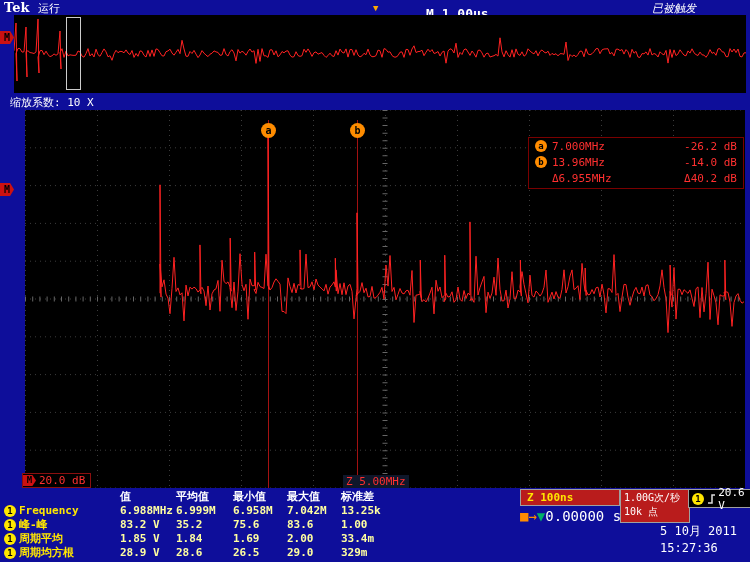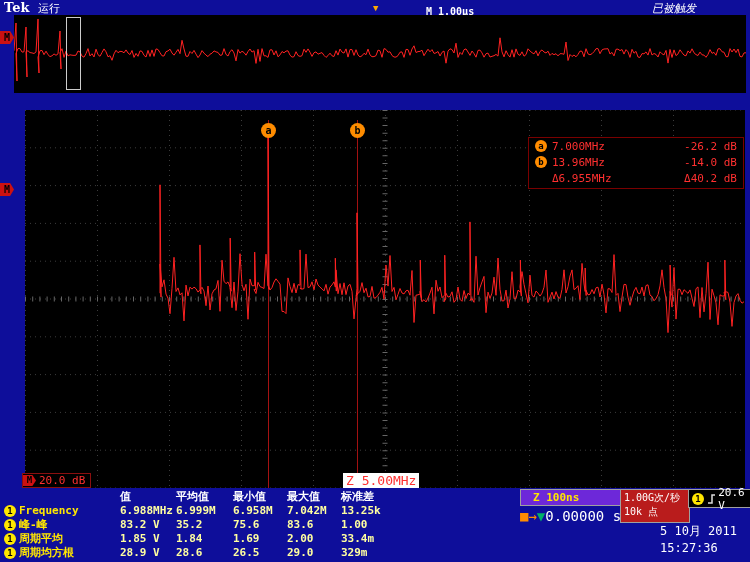--- a/index.html
+++ b/index.html
@@ -3,21 +3,21 @@
 <meta charset="utf-8">
 <style>
   html,body{margin:0;padding:0;background:#222;}
   .scope{position:relative;width:750px;height:562px;background:#0e0e9a;overflow:hidden;
          font-family:"DejaVu Sans Mono","DejaVu Sans",sans-serif;color:#fff;}
 
   
   .topbar{position:absolute;left:0;top:0;width:100%;height:15px;}
   .tek-logo{position:absolute;left:4px;top:0px;font:bold 13px "DejaVu Serif",serif;color:#fff;}
   .run-status{position:absolute;left:38px;top:1px;font-size:11px;}
-  .timebase{position:absolute;left:390px;top:6px;font-size:10px;font-weight:bold;padding-left:36px;}
+  .timebase{position:absolute;left:390px;top:6px;font-size:13px;font-weight:bold;padding-left:36px;}
   .trig-status{position:absolute;right:54px;top:1px;font-size:11px;font-style:italic;}
   .trig-marker{position:absolute;left:373px;top:3px;font-size:9px;color:#ffaa00;}
 
   
   .preview{position:absolute;left:14px;top:15px;width:732px;height:78px;background:#000;}
   .zoom-bracket{position:absolute;left:52px;top:2px;width:13px;height:71px;border:1px solid #ccc;}
 
   .m-tag{position:absolute;width:14px;height:13px;background:#cc1111;color:#000;
          font:bold 10px/13px "DejaVu Sans Mono",monospace;text-align:center;
          clip-path:polygon(0 0,72% 0,100% 50%,72% 100%,0 100%);}
@@ -41,36 +41,36 @@
             font:bold 9px/12px "DejaVu Sans Mono",monospace;text-align:center;}
   .cb-spacer{flex:none;width:12px;height:12px;}
   .cb-freq{white-space:nowrap;}
   .cb-level{margin-left:auto;white-space:nowrap;}
 
   .mscale{position:absolute;left:-3px;bottom:0;height:13px;display:flex;align-items:center;gap:3px;
           background:#000;border:1px solid #8a0f0f;padding:0 5px 0 0;font-size:11px;color:#ff3030;z-index:5;}
   .mscale .m-badge{width:13px;height:11px;background:#cc1111;color:#000;text-align:center;
           font:bold 9px/11px "DejaVu Sans Mono",monospace;
           clip-path:polygon(0 0,72% 0,100% 50%,72% 100%,0 100%);}
-  .centerfreq{position:absolute;left:318px;bottom:0;background:#ffffff;padding:0 3px;
-              font-size:13px;color:#ff3030;z-index:5;}
+  .centerfreq{position:absolute;left:318px;bottom:0;background:#0f172a;padding:0 3px;
+              font-size:11px;color:#ff3030;z-index:5;}
 
   
   .meas{position:absolute;left:4px;top:490px;display:grid;
         grid-template-columns:116px 56px 57px 54px 54px 59px;grid-auto-rows:14px;
         font-size:11px;font-weight:bold;line-height:14px;}
   .mh{color:#fff;font-weight:bold;}
   .mn{color:#ffe600;display:flex;align-items:center;gap:3px;white-space:nowrap;}
   .mv{color:#ffffa0;white-space:nowrap;}
   .ch-badge{flex:none;display:inline-block;width:12px;height:12px;border-radius:50%;
             background:#ffe600;color:#000;font:bold 9px/12px "DejaVu Sans Mono",monospace;text-align:center;}
 
-  .zbox{position:absolute;left:520px;top:489px;width:92px;height:15px;background:#6d28d9;
+  .zbox{position:absolute;left:520px;top:489px;width:92px;height:15px;background:#b91c1c;
         border:1px solid #a0a0a0;color:#ffe600;font:bold 11px/15px "DejaVu Sans Mono",monospace;
-        padding-left:12px;}
+        padding-left:6px;}
   .trigpos{position:absolute;left:520px;top:508px;font-size:14px;white-space:nowrap;}
   .tp-arrow{color:#ff8c00;}
   .tp-tri{color:#00b06a;}
   .tp-val{color:#fff;}
   .ratebox{position:absolute;left:620px;top:489px;width:62px;height:30px;background:#b91c1c;
            border:1px solid #a0a0a0;color:#fff;font-size:10px;line-height:14px;padding:1px 3px;}
   .trigbox{position:absolute;left:688px;top:489px;width:56px;height:17px;background:#000;
            border:1px solid #a0a0a0;display:flex;align-items:center;gap:3px;padding:0 3px;
            font-size:11px;color:#fff;}
   .datetime{position:absolute;left:660px;top:523px;font-size:12px;line-height:17px;color:#fff;}
@@ -89,20 +89,23 @@
   </div>
 
   <div class="preview">
     <svg id="psvg" width="732" height="78">
         <polyline points="0,35.8 2,8 3,66 2,38.4 4,33.5 6,33.6 8,37.1 10,36.8 12,12 13,62 12,36.5 14,35.8 16,37.6 18,37.9 20,38.5 22,36.9 24,4 25,58 24,42.2 26,35.8 28,35.4 30,39.7 32,36.2 34,39.7 36,41.6 38,40.8 40,38.9 42,40.3 44,38.8 46,16 47,54 46,37.6 48,33.7 50,42.4 52,36.2 54,40.9 56,39.8 58,40.2 60,40.4 62,40.2 64,36.0 66,36.9 68,41.1 70,42.2 72,38.5 74,33.6 76,41.0 78,38.7 80,42.0 82,34.2 84,39.7 86,41.3 88,37.5 90,33.9 92,36.8 94,41.8 96,40.7 98,45.3 100,38.9 102,35.3 104,37.7 106,36.4 108,36.5 110,37.8 112,34.9 114,38.0 116,39.6 118,35.5 120,42.4 122,38.4 124,41.3 126,35.9 128,36.4 130,40.3 132,42.0 134,35.4 136,41.5 138,34.9 140,41.4 142,33.9 144,34.5 146,37.7 148,40.8 150,41.0 152,36.7 154,35.9 156,34.2 158,38.0 160,40.2 162,37.3 164,34.4 166,38.7 168,25.3 170,34.0 172,41.2 174,41.3 176,36.5 178,38.5 180,35.4 182,39.1 184,42.6 186,40.0 188,35.6 190,38.1 192,40.1 194,41.6 196,39.2 198,38.2 200,35.9 202,36.9 204,37.4 206,40.3 208,40.0 210,33.6 212,39.4 214,41.0 216,36.6 218,34.7 220,38.0 222,45.9 224,34.5 226,38.1 228,36.3 230,37.5 232,40.2 234,36.5 236,34.0 238,37.1 240,35.7 242,48.4 244,34.3 246,46.4 248,33.6 250,40.8 252,40.8 254,42.4 256,34.9 258,34.8 260,40.0 262,35.8 264,41.8 266,39.9 268,36.5 270,37.8 272,36.1 274,35.8 276,40.2 278,42.1 280,41.7 282,36.7 284,40.5 286,41.4 288,40.7 290,34.2 292,37.3 294,33.9 296,37.2 298,41.4 300,37.7 302,36.9 304,39.2 306,38.3 308,37.6 310,40.4 312,42.4 314,40.6 316,38.2 318,40.8 320,41.5 322,35.7 324,40.1 326,34.0 328,37.1 330,38.1 332,33.9 334,42.1 336,34.5 338,34.6 340,40.4 342,34.7 344,40.0 346,41.9 348,40.8 350,38.3 352,39.7 354,34.1 356,39.9 358,41.7 360,41.6 362,40.6 364,35.1 366,35.8 368,42.3 370,33.6 372,34.4 374,37.2 376,36.8 378,40.5 380,42.0 382,42.1 384,40.6 386,37.2 388,36.9 390,42.4 392,34.4 394,34.6 396,40.3 398,34.0 400,30.8 402,37.5 404,36.6 406,36.4 408,35.2 410,40.7 412,37.2 414,34.2 416,36.8 418,34.6 420,38.4 422,37.9 424,36.5 426,41.0 428,37.3 430,36.0 432,48.2 434,36.1 436,33.8 438,34.6 440,38.0 442,28.2 444,42.4 446,37.4 448,39.5 450,34.7 452,33.9 454,37.0 456,40.4 458,36.0 460,38.6 462,42.2 464,35.4 466,35.1 468,37.9 470,42.2 472,38.7 474,38.1 476,42.0 478,41.3 480,40.7 482,39.4 484,41.1 486,22.8 488,36.9 490,41.9 492,35.7 494,39.7 496,42.1 498,34.7 500,42.2 502,33.9 504,39.3 506,40.4 508,36.8 510,41.2 512,39.6 514,33.8 516,36.0 518,37.7 520,38.9 522,35.7 524,40.9 526,36.5 528,34.9 530,37.0 532,38.0 534,36.2 536,40.4 538,38.4 540,39.7 542,38.7 544,40.9 546,38.7 548,38.7 550,39.3 552,27.0 554,45.5 556,39.5 558,41.5 560,40.0 562,41.8 564,39.4 566,36.1 568,36.3 570,41.8 572,33.7 574,38.9 576,39.8 578,38.7 580,36.7 582,33.7 584,33.6 586,38.7 588,34.9 590,34.0 592,33.9 594,33.7 596,39.0 598,37.4 600,40.9 602,34.3 604,34.1 606,35.6 608,34.5 610,39.1 612,34.6 614,36.8 616,42.4 618,34.3 620,38.2 622,36.4 624,42.0 626,42.4 628,38.6 630,38.8 632,36.9 634,40.1 636,33.6 638,40.0 640,38.5 642,39.4 644,42.0 646,36.8 648,38.8 650,39.9 652,35.4 654,48.1 656,34.4 658,42.5 660,34.9 662,40.6 664,38.9 666,34.8 668,37.6 670,40.1 672,40.8 674,35.9 676,38.1 678,33.8 680,37.8 682,39.6 684,40.5 686,37.1 688,39.8 690,40.1 692,42.3 694,39.4 696,34.6 698,38.3 700,37.4 702,40.3 704,33.9 706,33.7 708,36.8 710,37.2 712,41.7 714,41.6 716,33.6 718,37.0 720,34.0 722,37.6 724,34.0 726,41.4 728,41.9 730,37.9 732,37.8" fill="none" stroke="#ff2222" stroke-width="1"></polyline>
       </svg>
     <div class="zoom-bracket"></div>
   </div>
   <div class="m-tag preview-pos">M</div>
 
+  <div class="zoombar">
+    <span>缩放系数: 10 X</span>
+  </div>
 
   <div class="grat">
     <svg id="gsvg" width="720" height="378">
         <line x1="0.5" y1="0" x2="0.5" y2="378" stroke="#3c3c3c" stroke-dasharray="1 4"></line>
         <line x1="72.5" y1="0" x2="72.5" y2="378" stroke="#3c3c3c" stroke-dasharray="1 4"></line>
         <line x1="144.5" y1="0" x2="144.5" y2="378" stroke="#3c3c3c" stroke-dasharray="1 4"></line>
         <line x1="216.5" y1="0" x2="216.5" y2="378" stroke="#3c3c3c" stroke-dasharray="1 4"></line>
         <line x1="288.5" y1="0" x2="288.5" y2="378" stroke="#3c3c3c" stroke-dasharray="1 4"></line>
         <line x1="360.5" y1="0" x2="360.5" y2="378" stroke="#3c3c3c" stroke-dasharray="1 4"></line>
         <line x1="432.5" y1="0" x2="432.5" y2="378" stroke="#3c3c3c" stroke-dasharray="1 4"></line>

